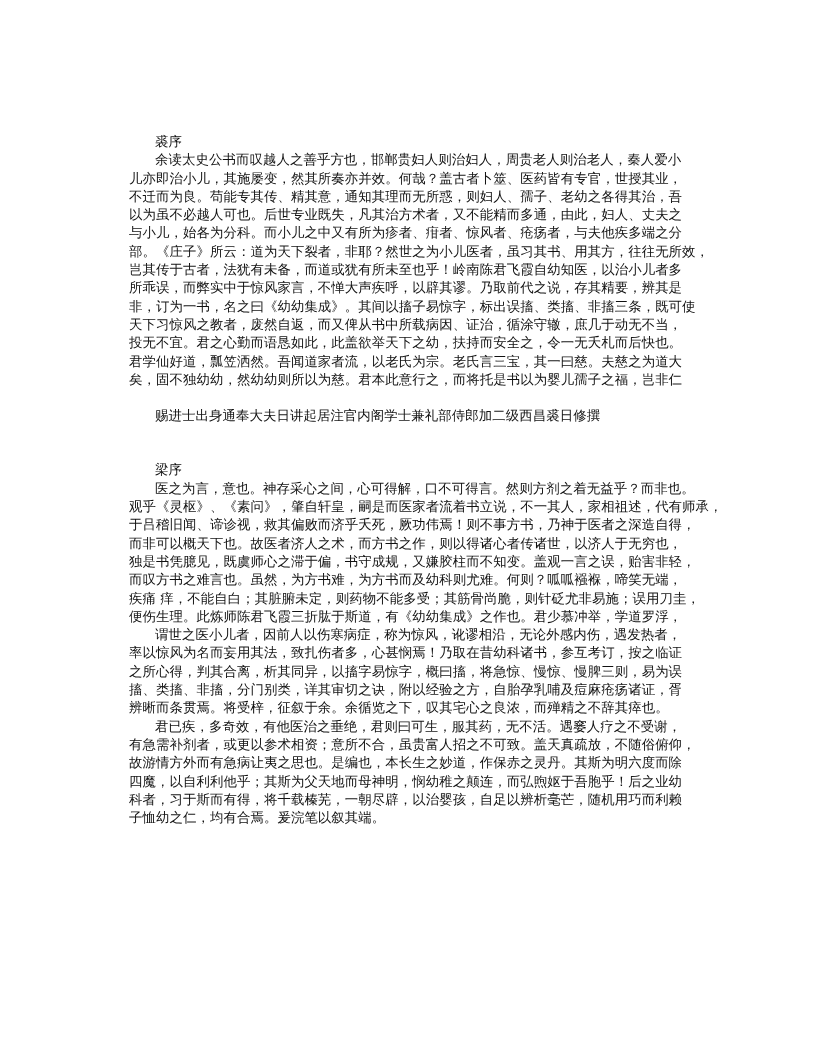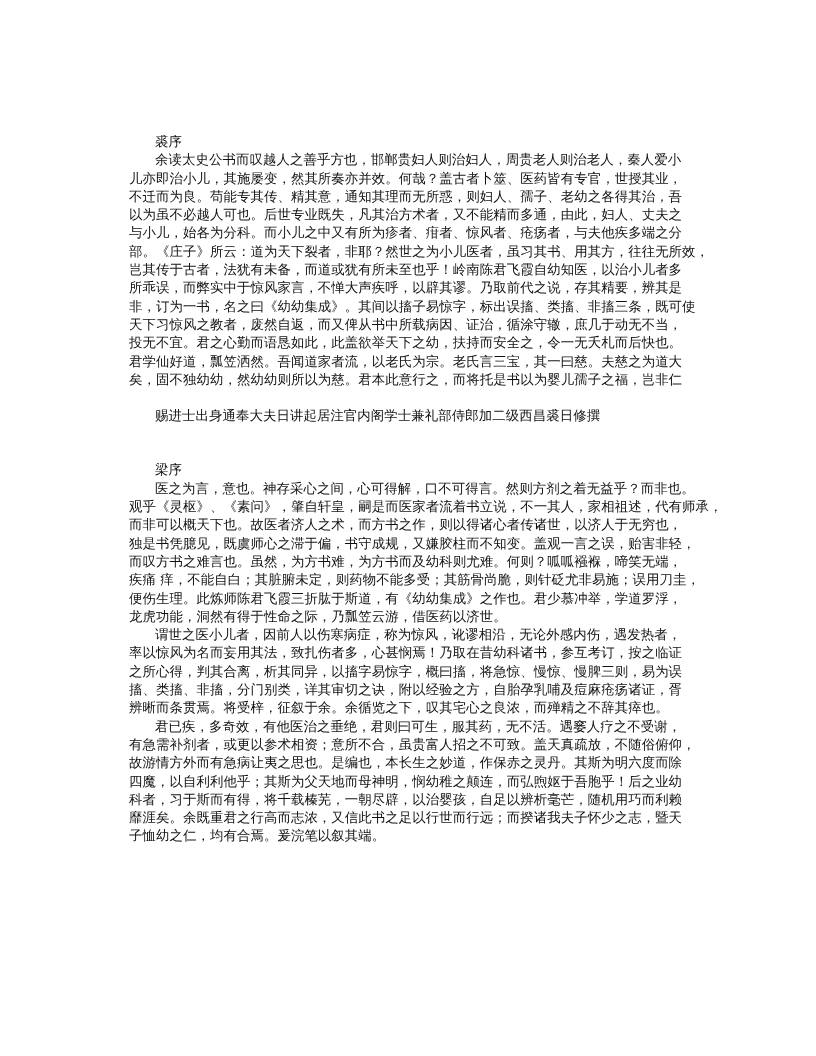--- a/index.html
+++ b/index.html
@@ -34,36 +34,35 @@
   </div>
   <div class="gap1"></div>
   <div class="line indent">赐进士出身通奉大夫日讲起居注官内阁学士兼礼部侍郎加二级西昌裘日修撰</div>
 
   <div class="gap2"></div>
 
   <div class="line indent">梁序</div>
   <div>
     <div class="line indent">医之为言，意也。神存采心之间，心可得解，口不可得言。然则方剂之着无益乎？而非也。</div>
     <div class="line">观乎《灵枢》、《素问》，肇自轩皇，嗣是而医家者流着书立说，不一其人，家相祖述，代有师承，</div>
+    <div class="line">于吕稽旧闻、谛诊视，救其偏败而济乎夭死，厥功伟焉！则不事方书，乃神于医者之深造自得，</div>
     <div class="line">而非可以概天下也。故医者济人之术，而方书之作，则以得诸心者传诸世，以济人于无穷也，</div>
     <div class="line">独是书凭臆见，既虞师心之滞于偏，书守成规，又嫌胶柱而不知变。盖观一言之误，贻害非轻，</div>
     <div class="line">而叹方书之难言也。虽然，为方书难，为方书而及幼科则尤难。何则？呱呱襁褓，啼笑无端，</div>
     <div class="line">疾痛 痒，不能自白；其脏腑未定，则药物不能多受；其筋骨尚脆，则针砭尤非易施；误用刀圭，</div>
     <div class="line">便伤生理。此炼师陈君飞霞三折肱于斯道，有《幼幼集成》之作也。君少慕冲举，学道罗浮，</div>
-    <div class="line">龙虎功能，洞然有得于性命之际，乃瓢笠云游，借医药以济世。</div>
 
     <div class="line indent">谓世之医小儿者，因前人以伤寒病症，称为惊风，讹谬相沿，无论外感内伤，遇发热者，</div>
     <div class="line">率以惊风为名而妄用其法，致扎伤者多，心甚悯焉！乃取在昔幼科诸书，参互考订，按之临证</div>
     <div class="line">之所心得，判其合离，析其同异，以搐字易惊字，概曰搐，将急惊、慢惊、慢脾三则，易为误</div>
     <div class="line">搐、类搐、非搐，分门别类，详其审切之诀，附以经验之方，自胎孕乳哺及痘麻疮疡诸证，胥</div>
     <div class="line">辨晰而条贯焉。将受梓，征叙于余。余循览之下，叹其宅心之良浓，而殚精之不辞其瘁也。</div>
 
     <div class="line indent">君已疾，多奇效，有他医治之垂绝，君则曰可生，服其药，无不活。遇窭人疗之不受谢，</div>
     <div class="line">有急需补剂者，或更以参术相资；意所不合，虽贵富人招之不可致。盖天真疏放，不随俗俯仰，</div>
     <div class="line">故游情方外而有急病让夷之思也。是编也，本长生之妙道，作保赤之灵丹。其斯为明六度而除</div>
     <div class="line">四魔，以自利利他乎；其斯为父天地而母神明，悯幼稚之颠连，而弘煦妪于吾胞乎！后之业幼</div>
     <div class="line">科者，习于斯而有得，将千载榛芜，一朝尽辟，以治婴孩，自足以辨析毫芒，随机用巧而利赖</div>
-    <div class="line">靡涯矣。余既重君之行高而志浓，又信此书之足以行世而行远；而揆诸我夫子怀少之志，暨天</div>
     <div class="line">子恤幼之仁，均有合焉。爰浣笔以叙其端。</div>
   </div>
   <div class="gap1"></div>
 
 </div>
 
 </body></html>

